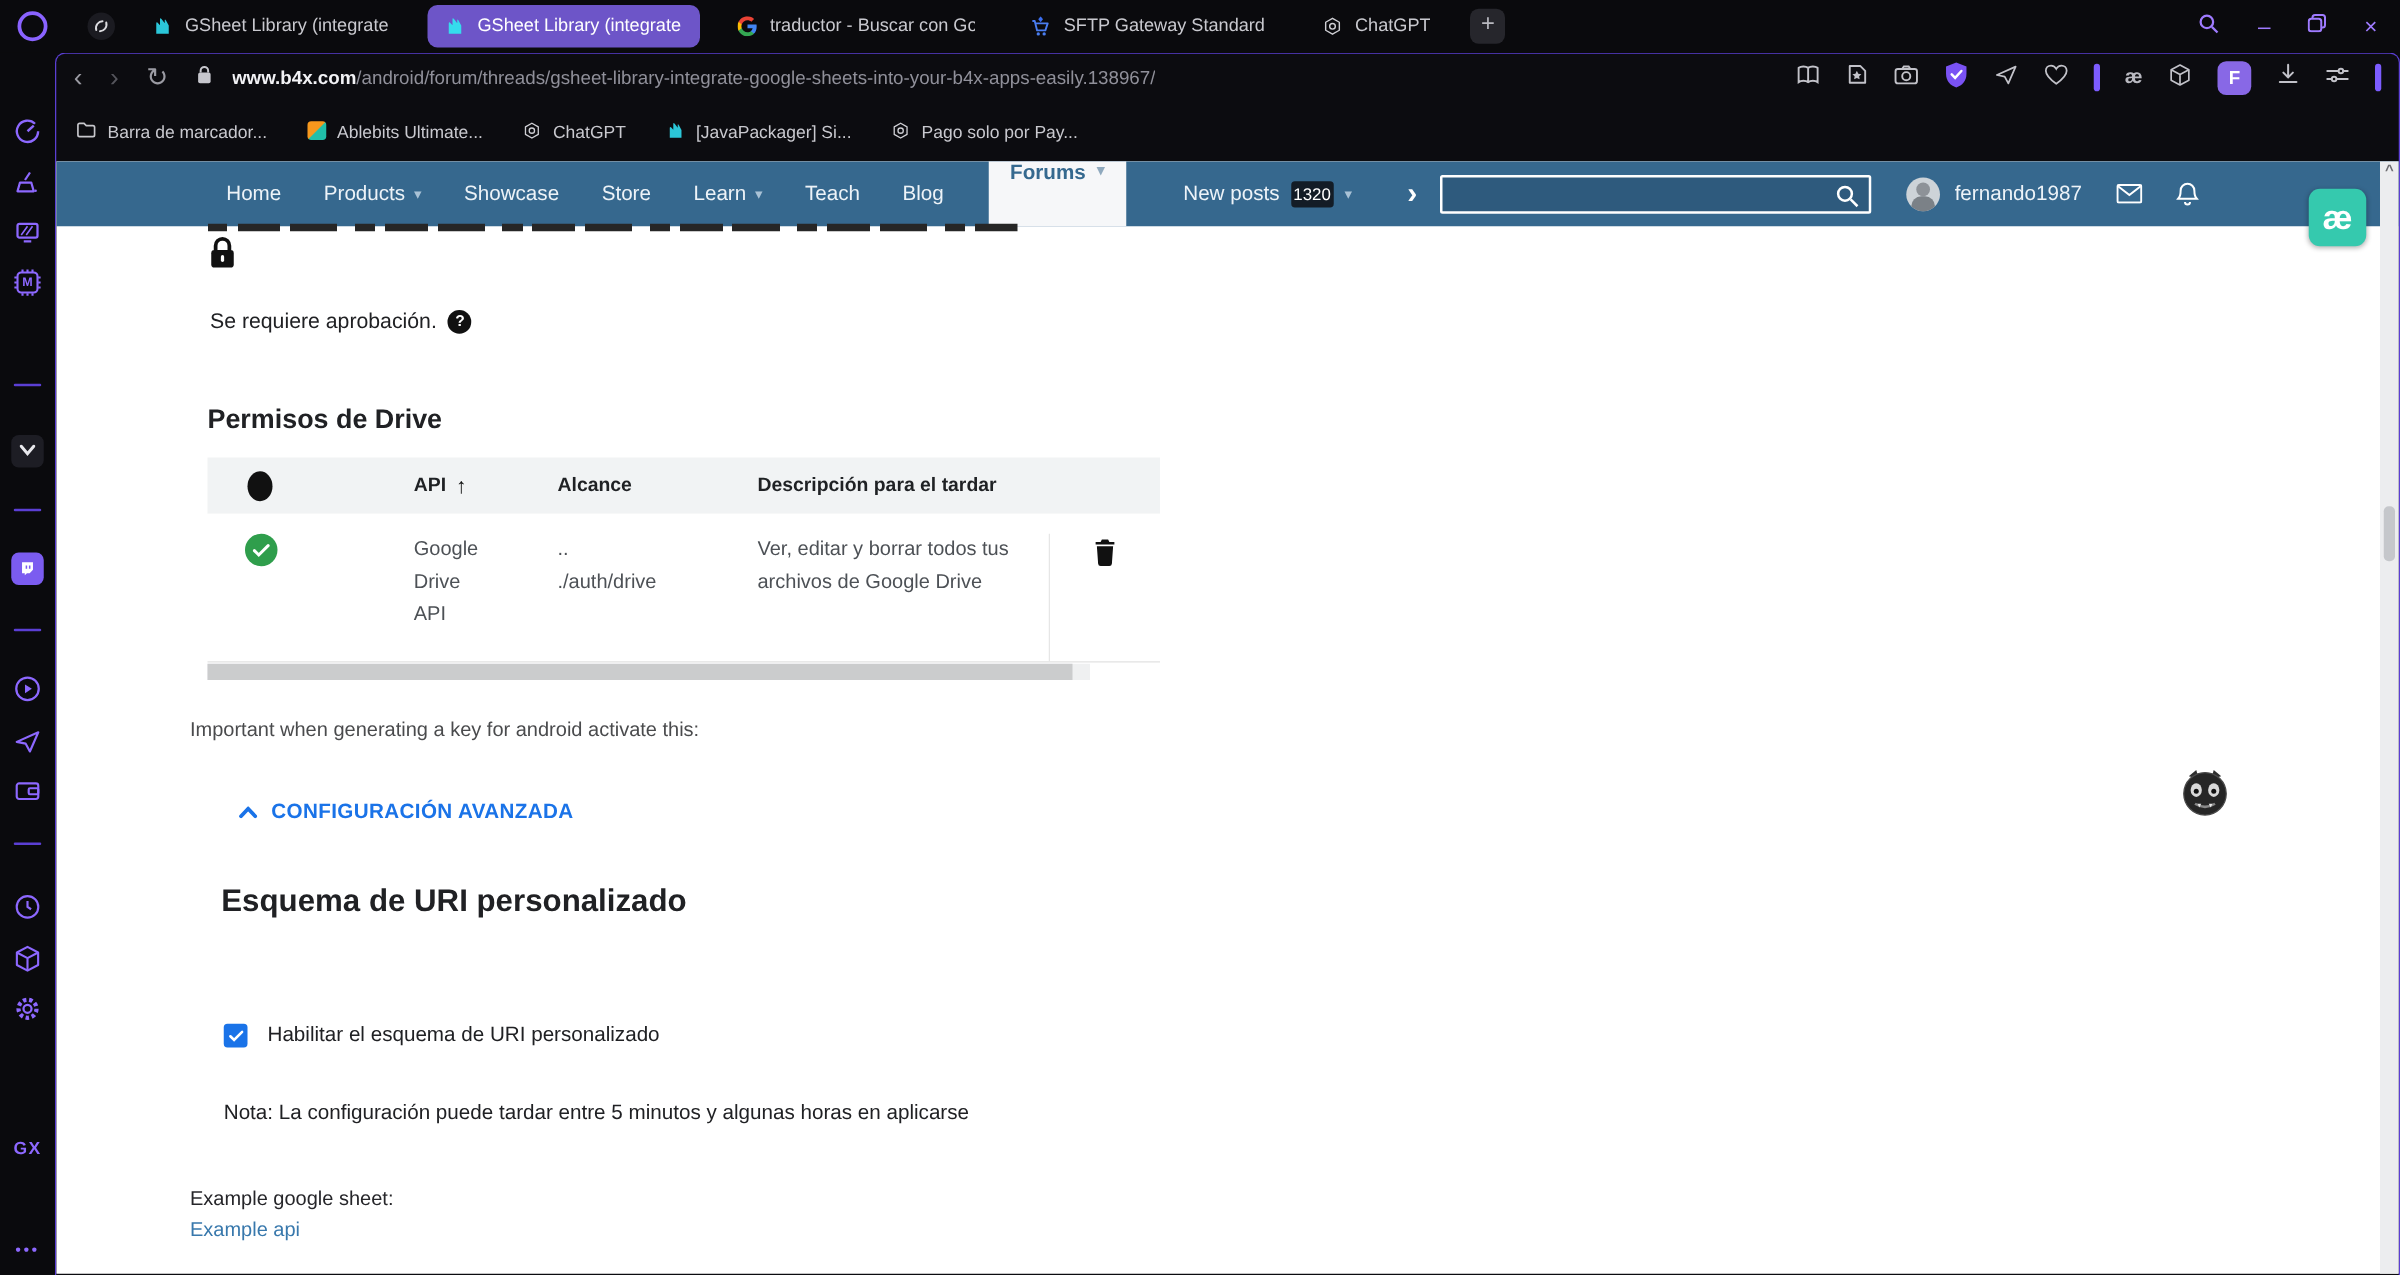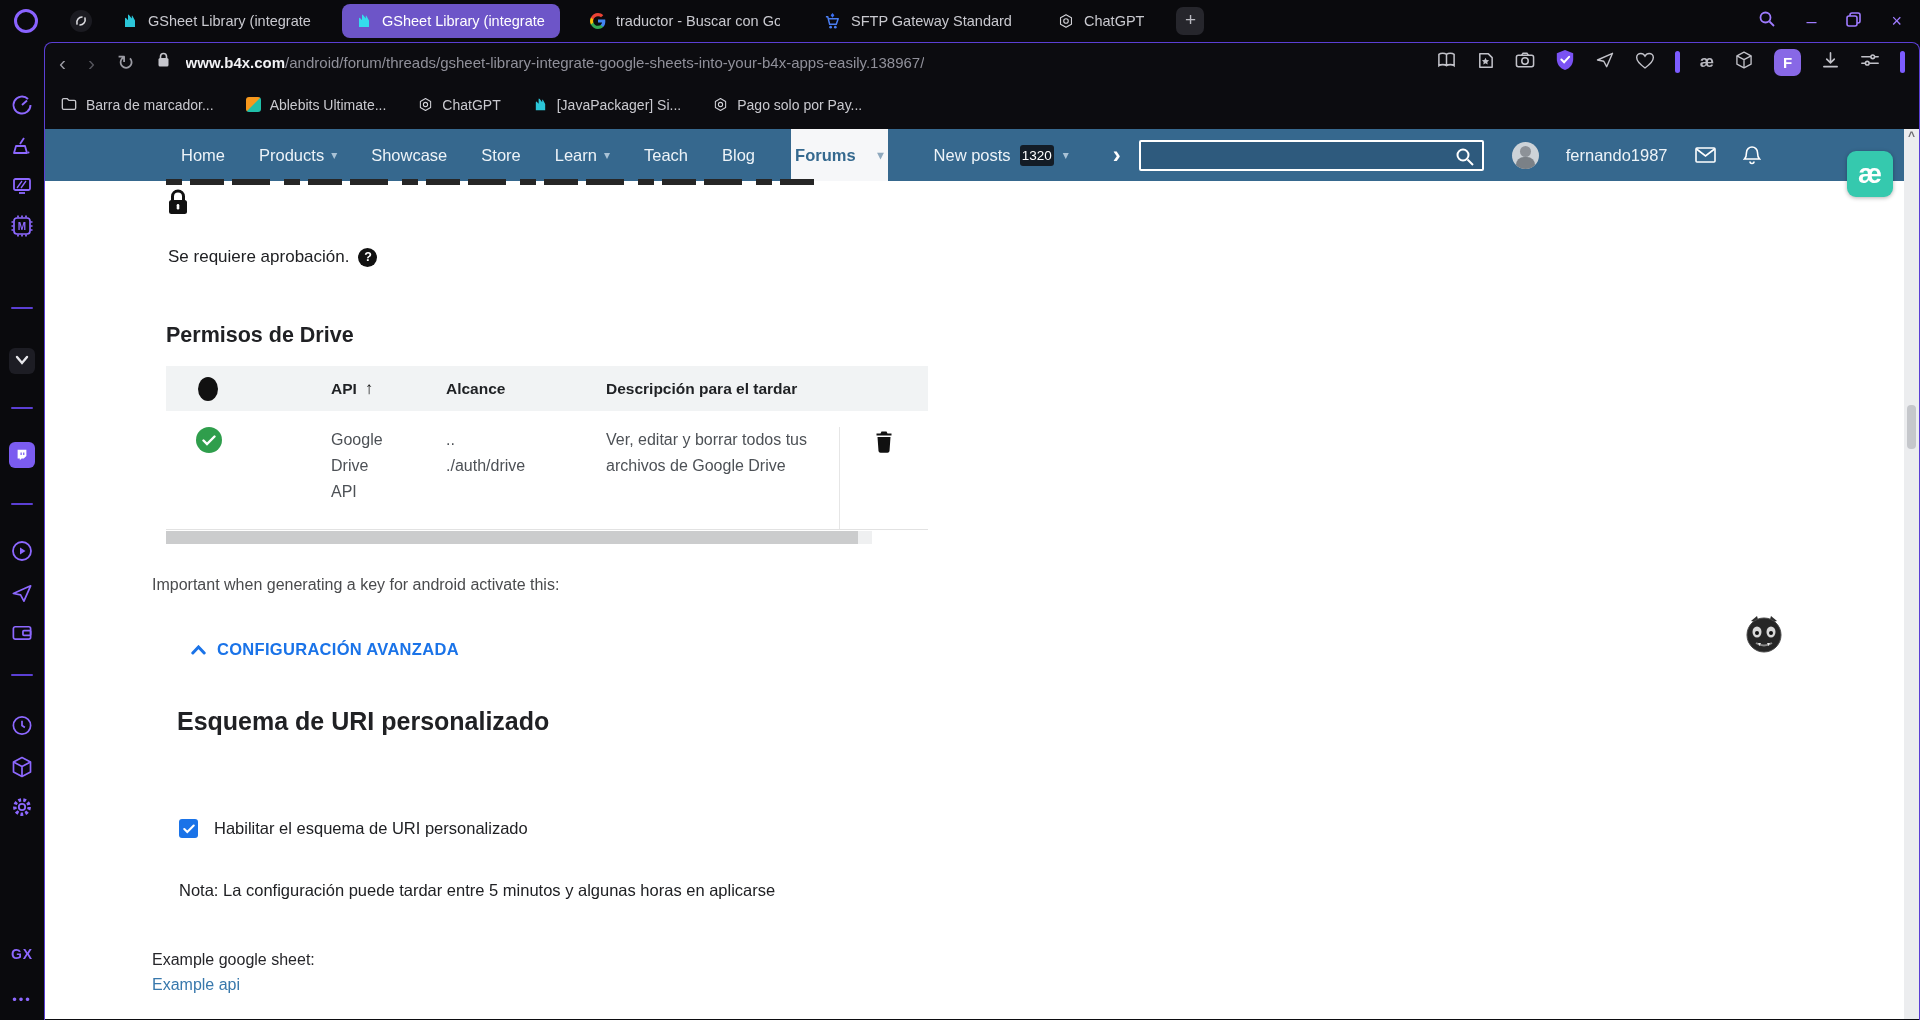--- a/index.html
+++ b/index.html
@@ -55,32 +55,32 @@
 
   
   .viewport{position:relative;height:890px;background:#fff;overflow:hidden}
 
   .sitenav{position:absolute;top:0;left:0;right:0;height:52px;background:#36688e;display:flex;align-items:center;
            color:#edf3f8;font-size:16.5px}
   .nav-item{margin-left:34px;display:flex;align-items:center;gap:7px;white-space:nowrap}
   .nav-item.first{margin-left:136px}
   .caret{font-size:12px;color:#a9c2d6}
   .forums-tab{margin-left:36px;height:52px;background:#f6f7f9;color:#35698f;font-weight:bold;display:flex;
-              align-items:center;gap:22px;padding:0 4px}
+              align-items:flex-start;gap:9px;padding:0 17px}
   .forums-tab .caret{color:#8fa9be}
   .newposts{margin-left:46px;display:flex;align-items:center;gap:9px}
   .np-badge{background:#131c26;color:#fff;font-size:13.5px;padding:3px 2px;border-radius:3px}
   .nav-chev{margin-left:44px;font-size:24px;font-weight:bold;color:#fff;line-height:1}
   .nav-search{margin-left:18px;width:345px;height:31px;border:2px solid #fff;border-radius:2px;background:#2e5a7d;
               position:relative;flex:none}
   .nav-search svg{position:absolute;right:6px;top:4px}
   .avatar{margin-left:28px;width:27px;height:27px;border-radius:50%;background:#cdd3d8;overflow:hidden;position:relative;flex:none}
   .avatar::before{content:"";position:absolute;left:8px;top:4px;width:11px;height:11px;border-radius:50%;background:#8d9298}
   .avatar::after{content:"";position:absolute;left:4px;top:15px;width:19px;height:14px;border-radius:8px 8px 0 0;background:#7b8187}
-  .username{margin-left:27px}
+  .username{margin-left:12px}
   .nav-ico{margin-left:27px;display:flex}
 
   .ae-btn{position:absolute;top:22px;right:26px;width:46px;height:46px;border-radius:9px;background:#35c9ae;color:#fff;
           font-weight:bold;font-size:27px;display:flex;align-items:center;justify-content:center;
           box-shadow:0 1px 4px rgba(0,0,0,.3)}
 
   .vscroll{position:absolute;top:0;right:0;width:15px;height:890px;background:#ecedef;text-align:center}
   .vscroll-up{color:#6d6d72;font-size:12px;font-weight:bold;line-height:14px}
   .vthumb{position:absolute;top:276px;left:3px;width:9px;height:44px;background:#c5c7cb;border-radius:4px}
 
@@ -282,21 +282,21 @@
           <path d="M12 2.5 L20.5 7 V17 L12 21.5 L3.5 17 V7 Z"></path>
           <path d="M3.5 7 L12 11.5 L20.5 7 M12 11.5 V21.5"></path>
         </svg>
     </span>
     <span class="sb" style="top:753px">
       <svg width="24" height="24" viewBox="0 0 24 24" fill="none" stroke="#8d68ff">
           <circle cx="12" cy="12" r="7.2" stroke-width="3.4" stroke-dasharray="2.8 2.2"></circle>
           <circle cx="12" cy="12" r="3.2" stroke-width="1.8"></circle>
         </svg>
     </span>
-    <span class="sb sb-gx" style="top:904px">GX</span>
+    <span class="sb sb-gx" style="top:868px">GX</span>
     <span class="sb sb-dots" style="top:950px">•••</span>
   </div>
 
   <div class="main">
 
     <div class="addressbar">
       <span class="nav-glyph">‹</span>
       <span class="nav-glyph dim ab-gap">›</span>
       <span class="nav-glyph ab-gap">↻</span>
       <span class="ab-gap">

